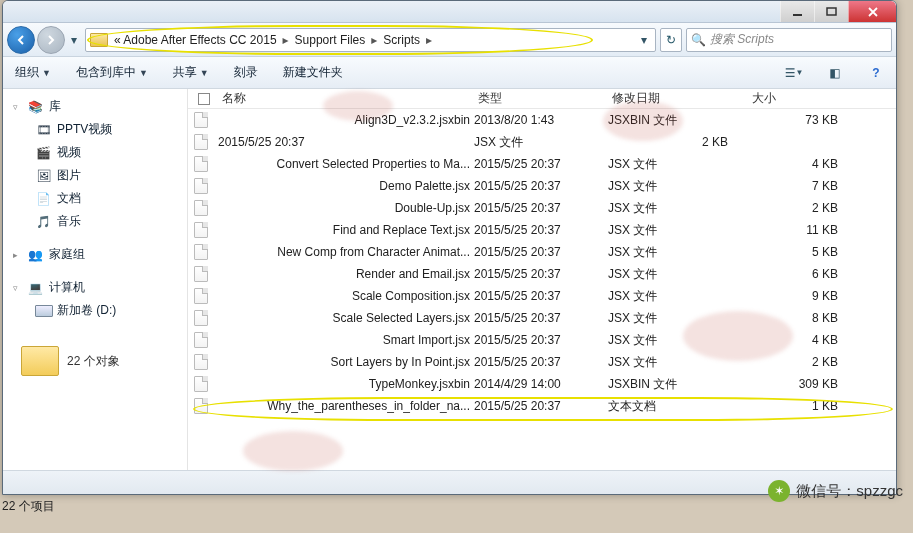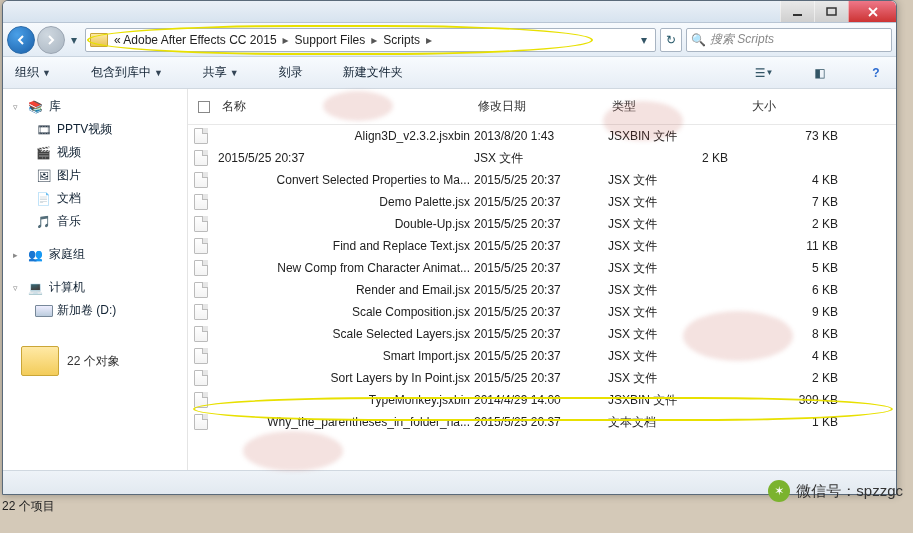--- a/index.html
+++ b/index.html
@@ -27,41 +27,41 @@
 .caret { color: #555; padding: 0 2px; }
 .addr-drop { margin-left: auto; color: #356; padding: 0 4px; }
 .refresh { width: 22px; height: 24px; border: 1px solid #a8b4c2; background: #fff; display: flex; align-items: center; justify-content: center; color: #256; border-radius: 2px; }
 .search { width: 206px; height: 24px; border: 1px solid #a8b4c2; background: #fff; border-radius: 2px; display: flex; align-items: center; padding: 0 4px; color: #888; font-style: italic; gap: 4px; }
 .search .mag { color: #678; font-style: normal; }
 
 
 .ellipse1 { position: absolute; left: 84px; top: 2px; width: 506px; height: 30px; border: 2px solid #e8e000; border-radius: 50%/60%; pointer-events: none; }
 
 
-.toolbar { height: 32px; background: linear-gradient(#f8fbfe,#e6edf5); display: flex; align-items: center; padding: 0 8px; gap: 32px; border-bottom: 1px solid #d0d8e0; color: #123; }
+.toolbar { height: 32px; background: linear-gradient(#f8fbfe,#e6edf5); display: flex; align-items: center; padding: 0 8px; gap: 17px; border-bottom: 1px solid #d0d8e0; color: #123; }
 .tb-item { display: flex; align-items: center; gap: 3px; padding: 2px 4px; cursor: default; }
 .tb-item .dd { font-size: 9px; color: #345; }
 .tb-spacer { flex: 1; }
 .tb-icon { width: 24px; height: 22px; display: flex; align-items: center; justify-content: center; color: #356; }
 
 
 .main { display: flex; height: calc(100% - 22px - 34px - 32px - 24px); }
 .sidebar { width: 185px; background: #fff; border-right: 1px solid #e4e4e4; padding: 6px 0 6px 8px; overflow: auto; }
 .section { margin-bottom: 10px; }
 .section-h { display: flex; align-items: center; gap: 4px; padding: 3px 2px; color: #123; font-size: 12px; }
 .section-h .tw { width: 10px; color: #888; font-size: 9px; }
 .section-h .ic { width: 18px; height: 16px; display: inline-flex; align-items: center; justify-content: center; }
 .tree-item { display: flex; align-items: center; gap: 4px; padding: 3px 2px 3px 24px; color: #123; font-size: 12px; }
 .tree-item.sel { background: linear-gradient(#e8f2fc,#d4e8fa); border: 1px solid #a8ccf0; border-radius: 2px; margin-right: 6px; }
 .tree-item .ic { width: 18px; height: 16px; display: inline-flex; align-items: center; justify-content: center; }
 .folder-big { margin-top: 24px; margin-left: 10px; display: flex; align-items: center; gap: 8px; color: #333; }
 
 
 .filelist { flex: 1; background: #fff; overflow: auto; position: relative; }
-.cols { display: grid; grid-template-columns: 24px 256px 134px 140px 110px; align-items: center; height: 36px; border-bottom: 1px solid #e8e8e8; color: #333; font-size: 12px; padding-left: 6px; }
+.cols { display: grid; grid-template-columns: 24px 256px 134px 140px 110px; align-items: center; height: 20px; border-bottom: 1px solid #e8e8e8; color: #333; font-size: 12px; padding-left: 6px; }
 .cols .h { padding: 0 4px; }
 .row { display: grid; grid-template-columns: 24px 256px 134px 140px 110px; align-items: center; height: 22px; padding-left: 6px; color: #222; font-size: 12px; position: relative; }
 .row .ic { width: 18px; height: 16px; }
 .row .name { padding: 0 4px; white-space: nowrap; overflow: hidden; text-overflow: ellipsis; text-align: right; }
 .row .size { text-align: right; padding-right: 20px; }
 .ellipse2 { position: absolute; left: 190px; top: 396px; width: 700px; height: 24px; border: 2px solid #e8e000; border-radius: 50%/90%; pointer-events: none; }
 
 
 .winstatus { height: 24px; background: linear-gradient(#eef3f8,#e2e9f0); border-top: 1px solid #d0d8e0; }
 
@@ -219,22 +219,22 @@
         <span>22 个对象</span>
       </div>
     </div>
 
     <div class="filelist" id="filelist">
       <div class="cols">
         <div class="h">
             <div class="checkbox"></div>
           </div>
         <div class="h">名称</div>
+        <div class="h">类型</div>
         <div class="h">修改日期</div>
-        <div class="h">类型</div>
         <div class="h">大小</div>
       </div>
 
     <div class="row">
           <div class="ic"><span class="i-file"></span></div>
           <div class="name">Align3D_v2.3.2.jsxbin</div>
           <div>2013/8/20 1:43</div>
           <div>JSXBIN 文件</div>
           <div class="size">73 KB</div>
         </div>

